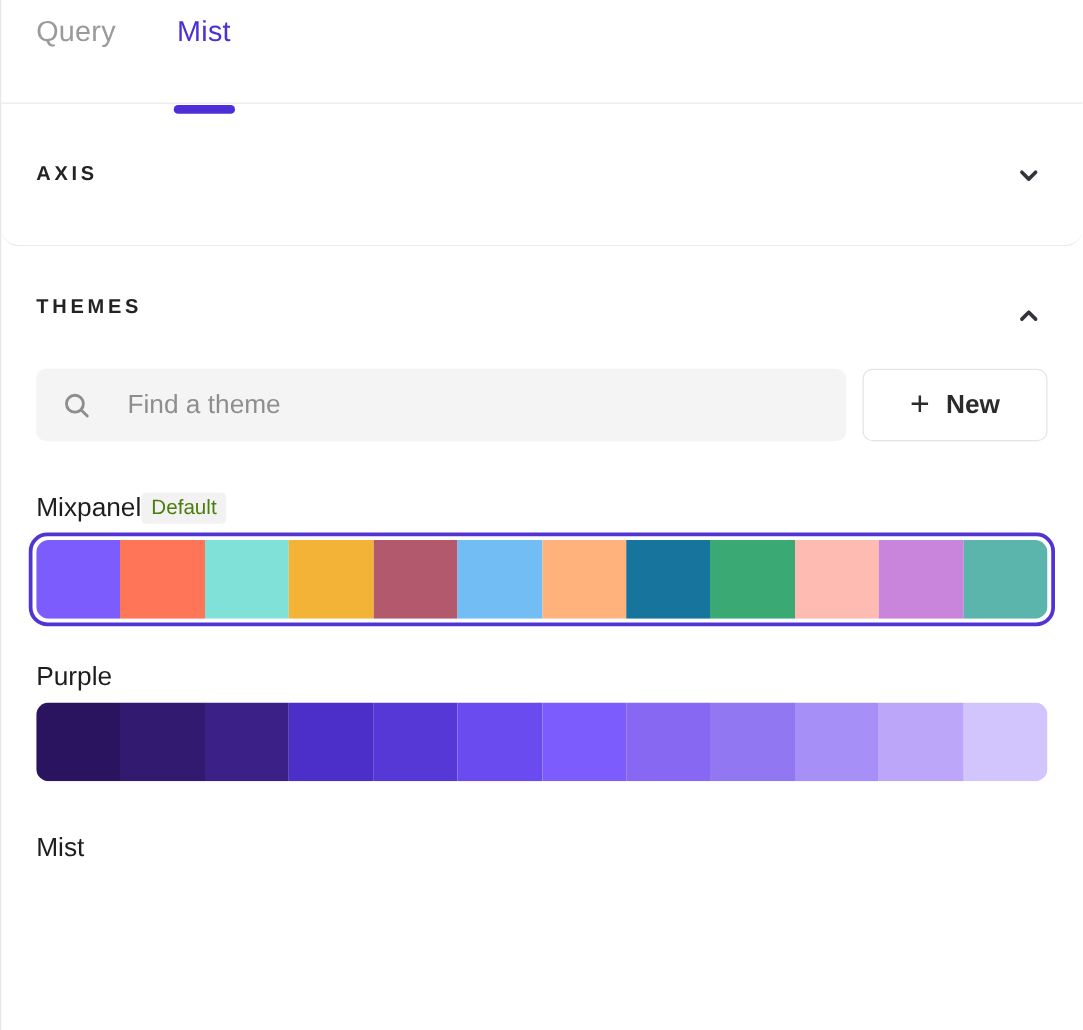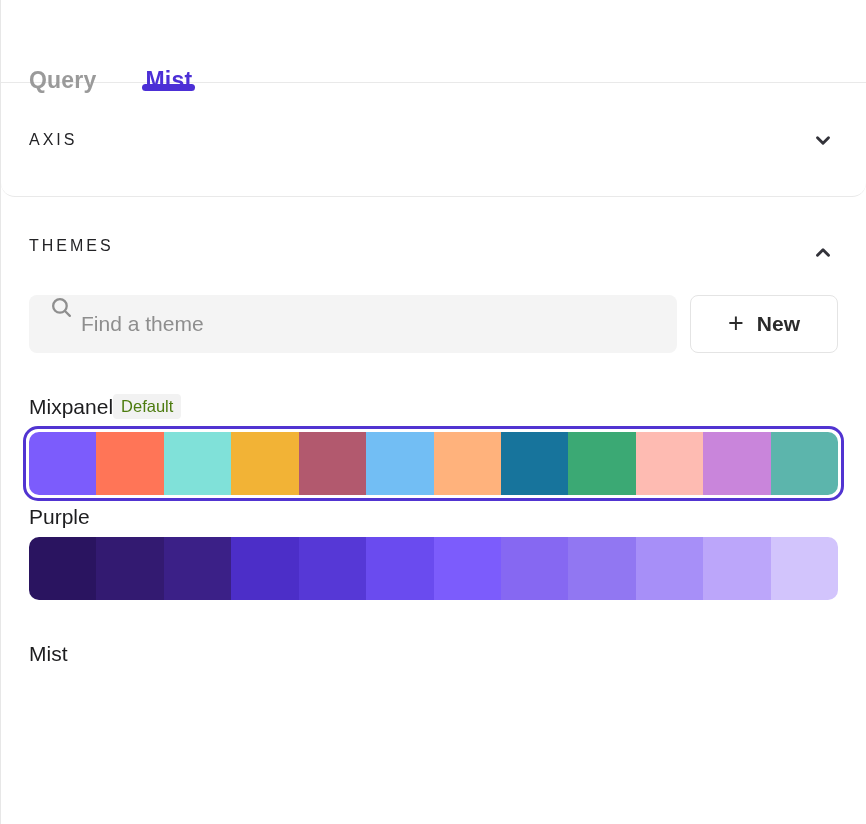--- a/index.html
+++ b/index.html
@@ -19,63 +19,63 @@
     font-family:"Liberation Sans", sans-serif;
     color:var(--text-primary);
     position:relative;
   }
   
   .tabbar{
     height:83px;display:flex;align-items:center;gap:49px;
     padding:0 28px;border-bottom:1px solid var(--divider);
   }
   .tab{
-    position:relative;height:100%;display:flex;align-items:flex-end;
-    font-size:23px;font-weight:700;letter-spacing:.2px;cursor:pointer;margin-top:24px;
+    position:relative;height:100%;display:flex;align-items:flex-start;
+    font-size:23px;font-weight:400;letter-spacing:.2px;cursor:pointer;margin-top:24px;
   }
   .tab.inactive{color:var(--tab-inactive);}
   .tab.active{color:var(--accent);}
   .tab-underline{
     position:absolute;left:-3px;right:-3px;bottom:3px;height:7px;
     border-radius:4px;background:var(--accent);
   }
   
   .axis-card{
     height:114px;display:flex;align-items:center;justify-content:space-between;
     padding:0 28px;border-bottom:1px solid var(--divider);
     border-radius:0 0 14px 14px;
   }
   .section-title{
-    font-size:16px;font-weight:400;letter-spacing:3px;color:#232326;
+    font-size:16px;font-weight:700;letter-spacing:3px;color:#232326;
   }
   .chevron-btn{background:none;border:none;cursor:pointer;display:flex;align-items:center;padding:4px;}
   .chevron-btn svg{stroke:#33333A;stroke-width:2.6;fill:none;stroke-linecap:round;stroke-linejoin:round;}
   
   .themes-section{padding:0 28px;}
   .themes-header{margin-top:40px;display:flex;align-items:flex-start;justify-content:space-between;}
   .search-row{display:flex;gap:13px;margin-top:28px;height:58px;}
   .search-box{
     flex:1;background:var(--search-bg);border-radius:8px;
-    display:flex;padding:0 20px;gap:7px;
+    display:flex;align-items:center;padding:0 20px;gap:28px;
   }
   .search-box svg{stroke:#8E8E8E;stroke-width:2.2;fill:none;stroke-linecap:round;}
   .search-input{
     flex:1;border:none;outline:none;background:transparent;
     font-family:"Liberation Sans", sans-serif;font-size:21px;color:#3a3a3a;
   }
   .search-input::placeholder{color:#8E8E8E;}
   .new-button{
     width:148px;background:#fff;border:1px solid #E4E4E4;border-radius:8px;
     display:flex;align-items:center;justify-content:center;gap:13px;
     font-family:"Liberation Sans", sans-serif;
     font-size:21px;font-weight:600;color:#2B2B2B;cursor:pointer;
   }
   .plus{font-size:27px;font-weight:300;line-height:1;color:#2B2B2B;margin-top:-2px;}
   
-  .theme-block{}
+  .theme-block{margin-top:25px;}
   .theme-block:first-child{margin-top:38px;}
   .theme-block.spaced{margin-top:38px;}
   .theme-name-row{display:flex;align-items:flex-end;height:28px;}
   .theme-name{font-size:21px;font-weight:500;color:var(--text-primary);}
   .badge{
     background:var(--badge-bg);border-radius:4px;padding:3px 8px;
     font-size:16.5px;font-weight:500;color:#4d7c0f;
   }
   .swatch-outer{margin-top:8px;border-radius:15px;}
   .swatch-outer.selected{

